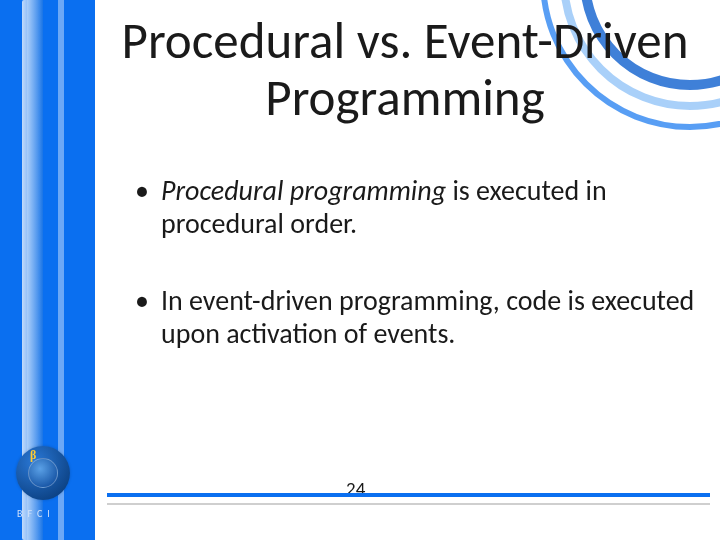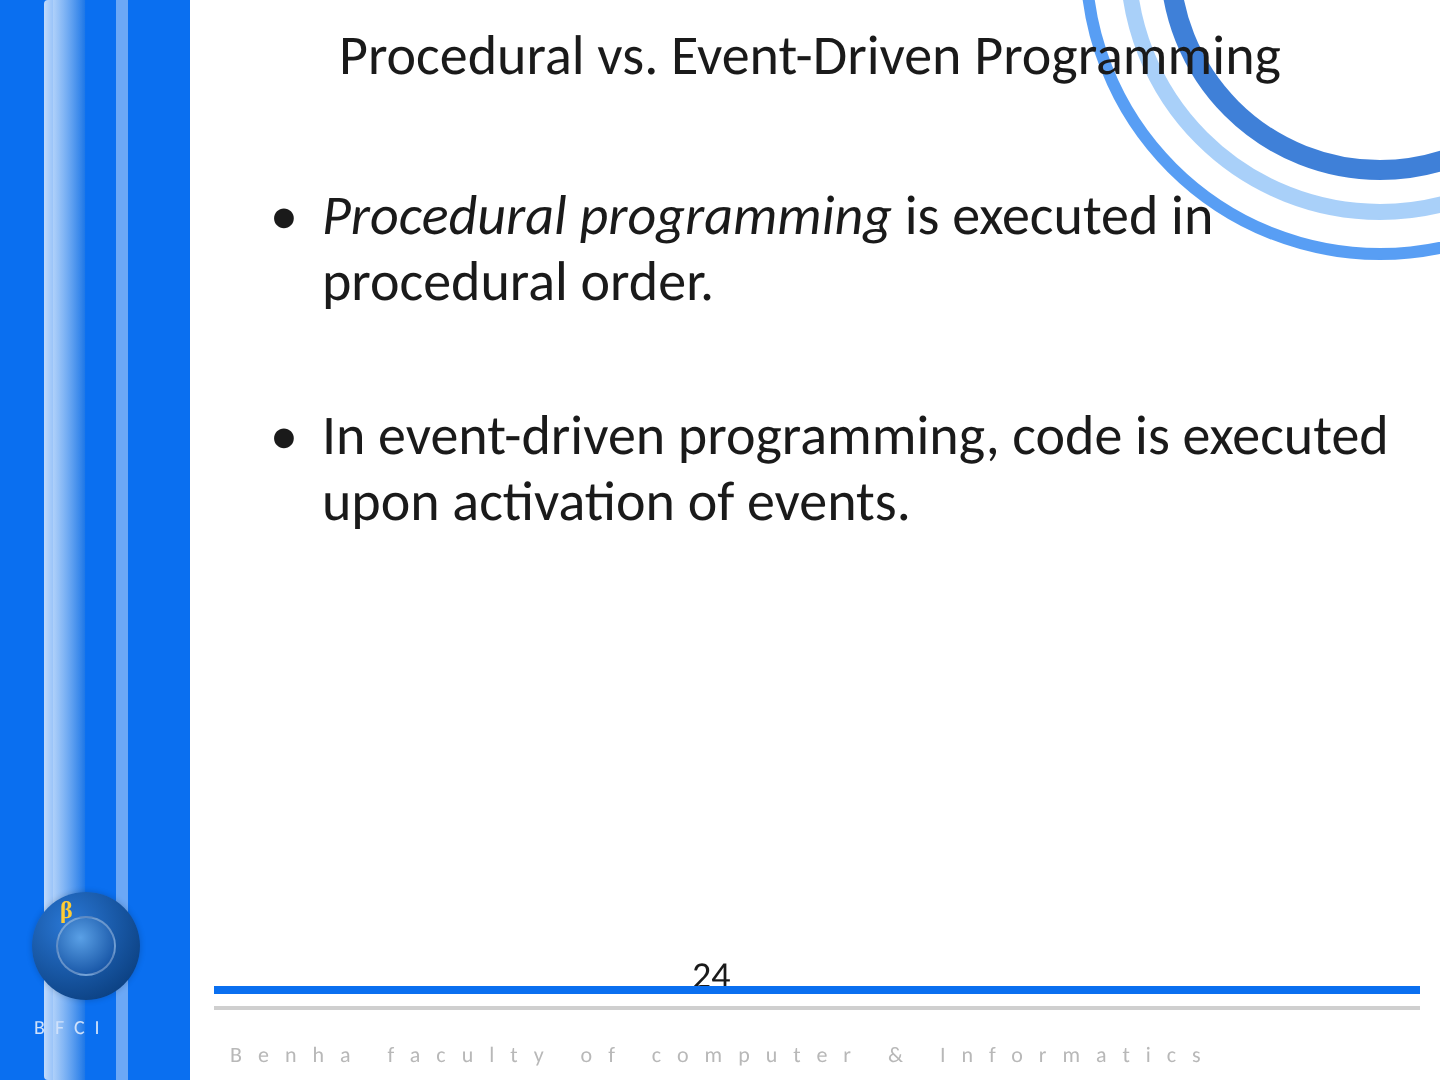--- a/index.html
+++ b/index.html
@@ -46,21 +46,21 @@
     height: 100%;
     background: rgba(255,255,255,0.4);
   }
   .content {
     position: absolute;
     left: 115px;
     top: 12px;
     right: 25px;
   }
   .title {
-    font-size: 28px;
+    font-size: 51px;
     font-weight: 400;
     color: #1a1a1a;
     text-align: center;
     line-height: 1.12;
     margin-bottom: 48px;
   }
   .bullets {
     padding-left: 20px;
   }
   .bullet {
@@ -207,14 +207,13 @@
 <div class="logo">
   <div class="outer"></div>
   <div class="inner"></div>
   <div class="glyph">β</div>
 </div>
 <div class="bfci">BFCI</div>
 
 <div class="footer">
   <div class="footer-line-blue"></div>
   <div class="footer-line-gray"></div>
-  <div class="footer-text">Benha faculty of computer &amp; Informatics</div>
 </div>
 
 </body></html>

